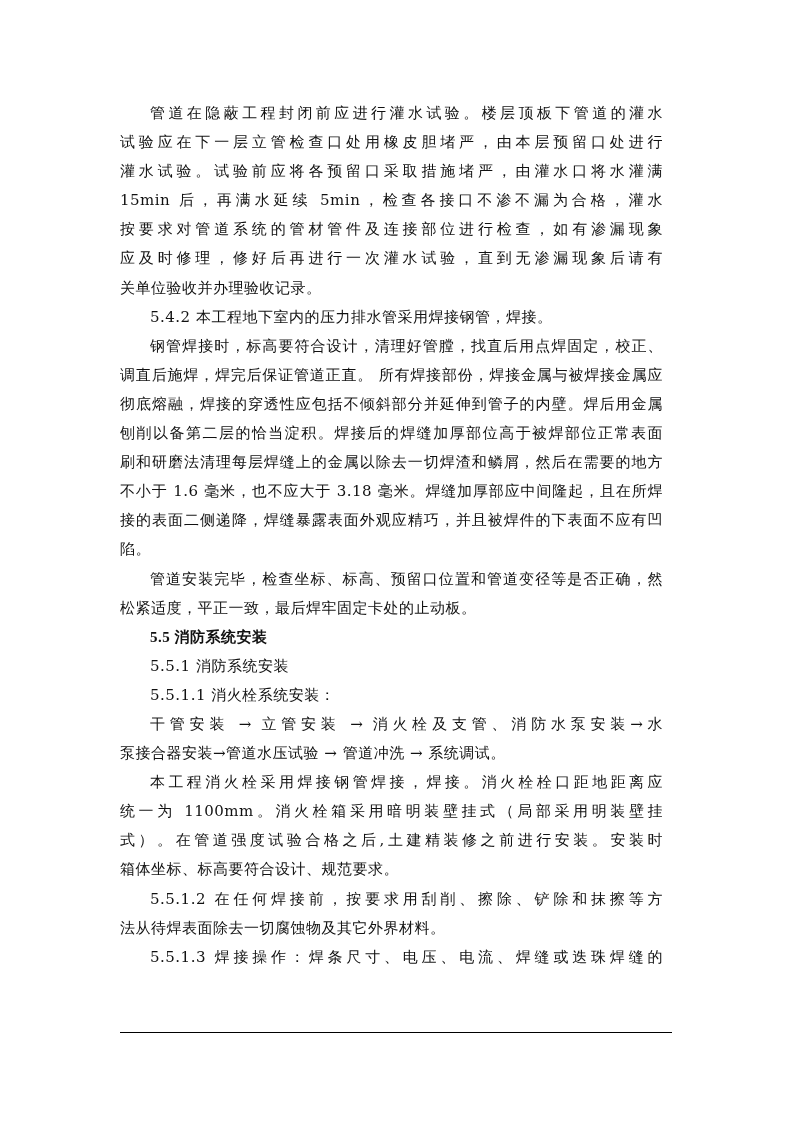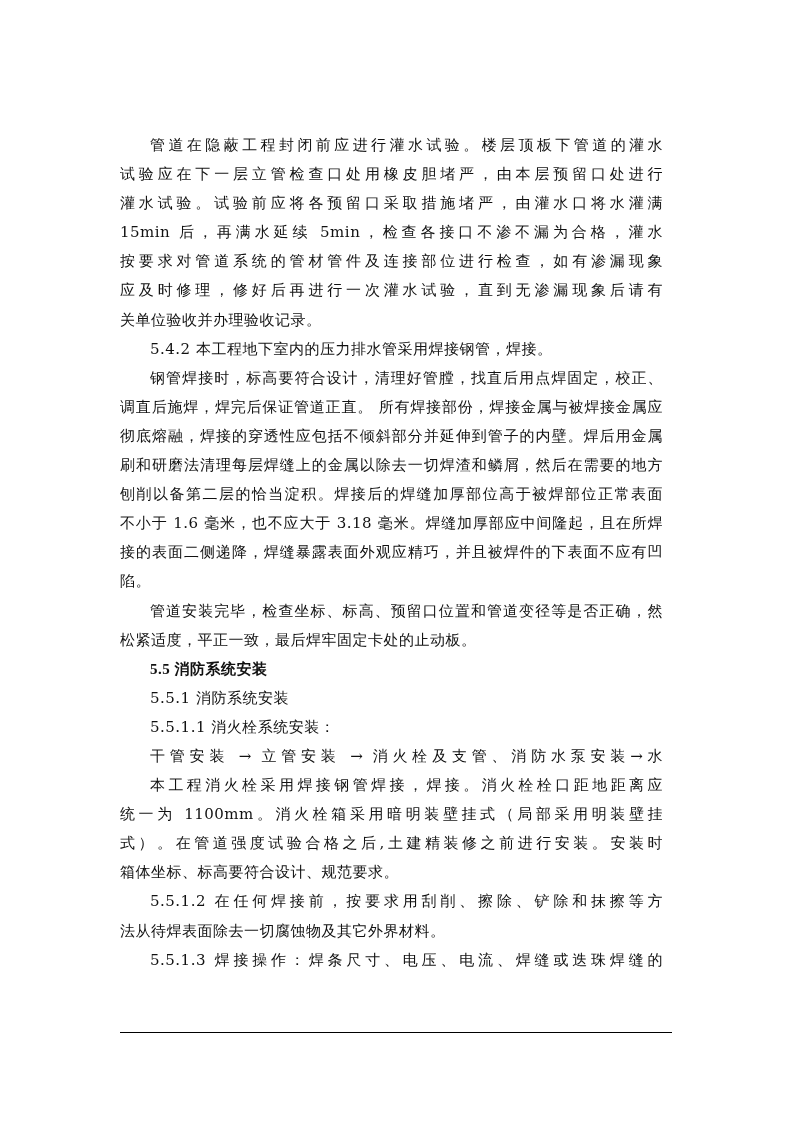--- a/index.html
+++ b/index.html
@@ -1,18 +1,18 @@
 <!DOCTYPE html>
 <html><head>
 <meta charset="utf-8">
 <style>
   html, body { margin: 0; padding: 0; background: #ffffff; }
   body { width: 793px; height: 1122px; position: relative; overflow: hidden;
          font-family: "DejaVu Serif", "Liberation Serif", serif; color: #111; }
-  .page { position: absolute; left: 120px; top: 99px; width: 543px; margin-top: 32px; }
+  .page { position: absolute; left: 120px; top: 99px; width: 543px; }
   .line { height: 29.1px; line-height: 29.1px; font-size: 15px; white-space: nowrap;
           text-align: justify; text-align-last: justify; letter-spacing: 0.5px; }
   .line.last { text-align-last: left; }
   .indent { padding-left: 30px; }
   .heading { font-weight: bold; font-family: Liberation Serif, serif; }
   .footer-rule { position: absolute; left: 120px; top: 1032px; width: 552px; height: 0;
                  border-top: 1.5px solid #000; }
 </style>
 </head>
 <body>
@@ -22,31 +22,32 @@
     <div class="line">试验应在下一层立管检查口处用橡皮胆堵严，由本层预留口处进行</div>
     <div class="line">灌水试验。试验前应将各预留口采取措施堵严，由灌水口将水灌满</div>
     <div class="line">15min 后，再满水延续 5min，检查各接口不渗不漏为合格，灌水</div>
     <div class="line">按要求对管道系统的管材管件及连接部位进行检查，如有渗漏现象</div>
     <div class="line">应及时修理，修好后再进行一次灌水试验，直到无渗漏现象后请有</div>
     <div class="line last">关单位验收并办理验收记录。</div>
     <div class="line indent last">5.4.2 本工程地下室内的压力排水管采用焊接钢管，焊接。</div>
     <div class="line indent">钢管焊接时，标高要符合设计，清理好管膛，找直后用点焊固定，校正、</div>
     <div class="line">调直后施焊，焊完后保证管道正直。 所有焊接部份，焊接金属与被焊接金属应</div>
     <div class="line">彻底熔融，焊接的穿透性应包括不倾斜部分并延伸到管子的内壁。焊后用金属</div>
+    <div class="line">刨削以备第二层的恰当淀积。焊接后的焊缝加厚部位高于被焊部位正常表面</div>
     <div class="line">刷和研磨法清理每层焊缝上的金属以除去一切焊渣和鳞屑，然后在需要的地方</div>
-    <div class="line">刨削以备第二层的恰当淀积。焊接后的焊缝加厚部位高于被焊部位正常表面</div>
     <div class="line">不小于 1.6 毫米，也不应大于 3.18 毫米。焊缝加厚部应中间隆起，且在所焊</div>
     <div class="line">接的表面二侧递降，焊缝暴露表面外观应精巧，并且被焊件的下表面不应有凹</div>
     <div class="line last">陷。</div>
     <div class="line indent">管道安装完毕，检查坐标、标高、预留口位置和管道变径等是否正确，然</div>
     <div class="line last">松紧适度，平正一致，最后焊牢固定卡处的止动板。</div>
     <div class="line indent last heading">5.5 消防系统安装</div>
     <div class="line indent last">5.5.1 消防系统安装</div>
     <div class="line indent last">5.5.1.1 消火栓系统安装：</div>
     <div class="line indent">干管安装 → 立管安装 → 消火栓及支管、消防水泵安装→水</div>
+    <div class="line last">泵接合器安装→管道水压试验 → 管道冲洗 → 系统调试。</div>
     <div class="line indent">本工程消火栓采用焊接钢管焊接，焊接。消火栓栓口距地距离应</div>
     <div class="line">统一为 1100mm。消火栓箱采用暗明装壁挂式（局部采用明装壁挂</div>
     <div class="line">式）。在管道强度试验合格之后,土建精装修之前进行安装。安装时</div>
     <div class="line last">箱体坐标、标高要符合设计、规范要求。</div>
     <div class="line indent">5.5.1.2 在任何焊接前，按要求用刮削、擦除、铲除和抹擦等方</div>
     <div class="line last">法从待焊表面除去一切腐蚀物及其它外界材料。</div>
     <div class="line indent">5.5.1.3 焊接操作：焊条尺寸、电压、电流、焊缝或迭珠焊缝的</div>
   </div>
 <div class="footer-rule"></div>
 

